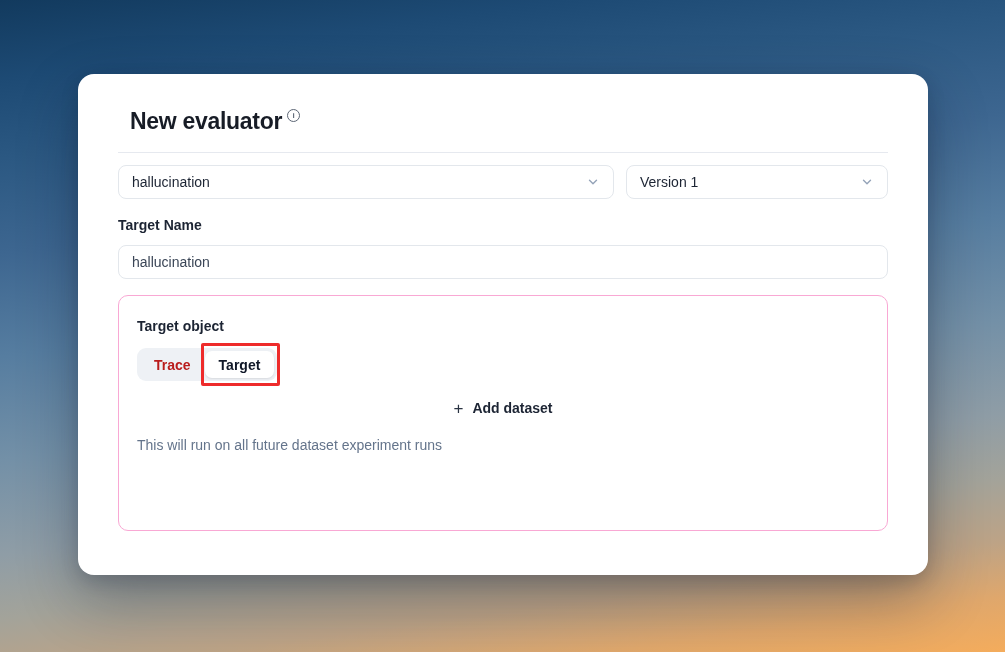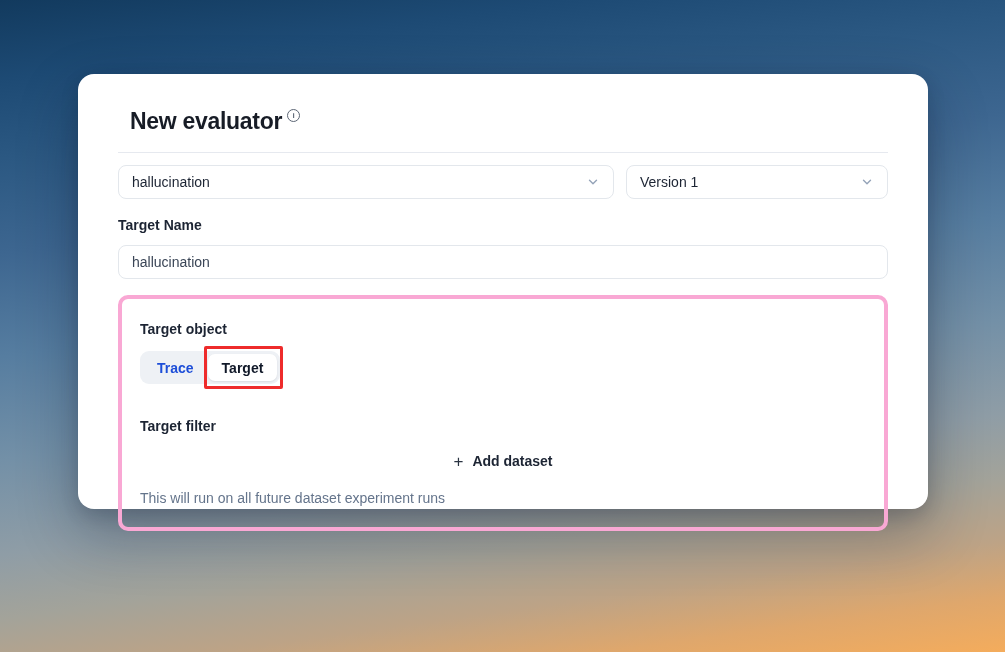--- a/index.html
+++ b/index.html
@@ -8,21 +8,21 @@
 
   .wallpaper {
     position:absolute; inset:0; width:1005px; height:652px;
     background:linear-gradient(172deg,
       #123a5e 0%, #1d4a74 10%, #2b5882 20%, #3d6690 32%,
       #567da0 45%, #7390a7 58%, #8f9da6 70%, #a3a39a 78%,
       #bda386 86%, #dfa76c 93%, #f4ac5c 100%);
   }
 
   .dialog {
-    position:absolute; left:78px; top:74px; width:850px; height:435px;
+    position:absolute; left:78px; top:74px; width:850px; height:501px;
     background:#ffffff; border-radius:16px;
     box-shadow:0 24px 60px rgba(10,20,40,.32), 0 6px 18px rgba(10,20,40,.16);
     padding:34px 40px 0;
   }
 
   .title-row { display:flex; align-items:flex-start; margin-left:12px; }
   .page-title { font-size:23px; font-weight:700; color:#171c26; letter-spacing:-0.3px; }
   .info-icon {
     width:13px; height:13px; border:1.3px solid #5c6675; border-radius:50%;
     color:#5c6675; font-size:8px; font-weight:700; line-height:10px;
@@ -45,31 +45,31 @@
   .field-label { margin-top:18px; font-size:14px; font-weight:600; color:#1c2433; }
 
   .text-input {
     margin-top:12px; width:100%; height:34px;
     border:1px solid #e3e7ec; border-radius:8px;
     padding:0 13px; font-size:14px; color:#3a4556; outline:none;
   }
 
   .card {
     margin-top:16px; height:236px;
-    border:4px solid #f9a8d4; border-radius:10px;
+    border:1px solid #f9a8d4; border-radius:10px;
     padding:22px 18px 0;
   }
 
   .segmented {
     margin-top:14px; display:inline-flex; align-items:center;
     background:#eef1f5; border-radius:9px; padding:3px; position:relative;
   }
   .segment {
     height:27px; padding:0 14px; border:none; background:transparent;
-    font-family:inherit; font-size:14px; font-weight:600; color:#1d4ed8;
+    font-family:inherit; font-size:14px; font-weight:600; color:#b91c1c;
     border-radius:7px; cursor:pointer; display:flex; align-items:center;
   }
   .segment-wrap { position:relative; display:inline-flex; }
   .segment.active {
     background:#ffffff; color:#101828;
     box-shadow:0 1px 2px rgba(16,24,40,.10);
   }
   .annotation-box {
     position:absolute; left:-4px; right:-6px; top:-8px; bottom:-8px;
     border:3px solid #ee2b2b; border-radius:2px; pointer-events:none;
@@ -124,21 +124,20 @@
     <div class="field-label" style="margin-top:0">Target object</div>
 
     <div class="segmented">
       <button class="segment">Trace</button>
       <span class="segment-wrap">
         <button class="segment active">Target</button>
         <span class="annotation-box"></span>
       </span>
     </div>
 
-    <div class="field-label filter-label">Target filter</div>
 
     <div class="add-filter-row">
       <button class="add-filter-btn">
         <span class="plus-icon">+</span>
         <span>Add dataset</span>
       </button>
     </div>
 
     <div class="helper-text">This will run on all future dataset experiment runs</div>
   </div>

